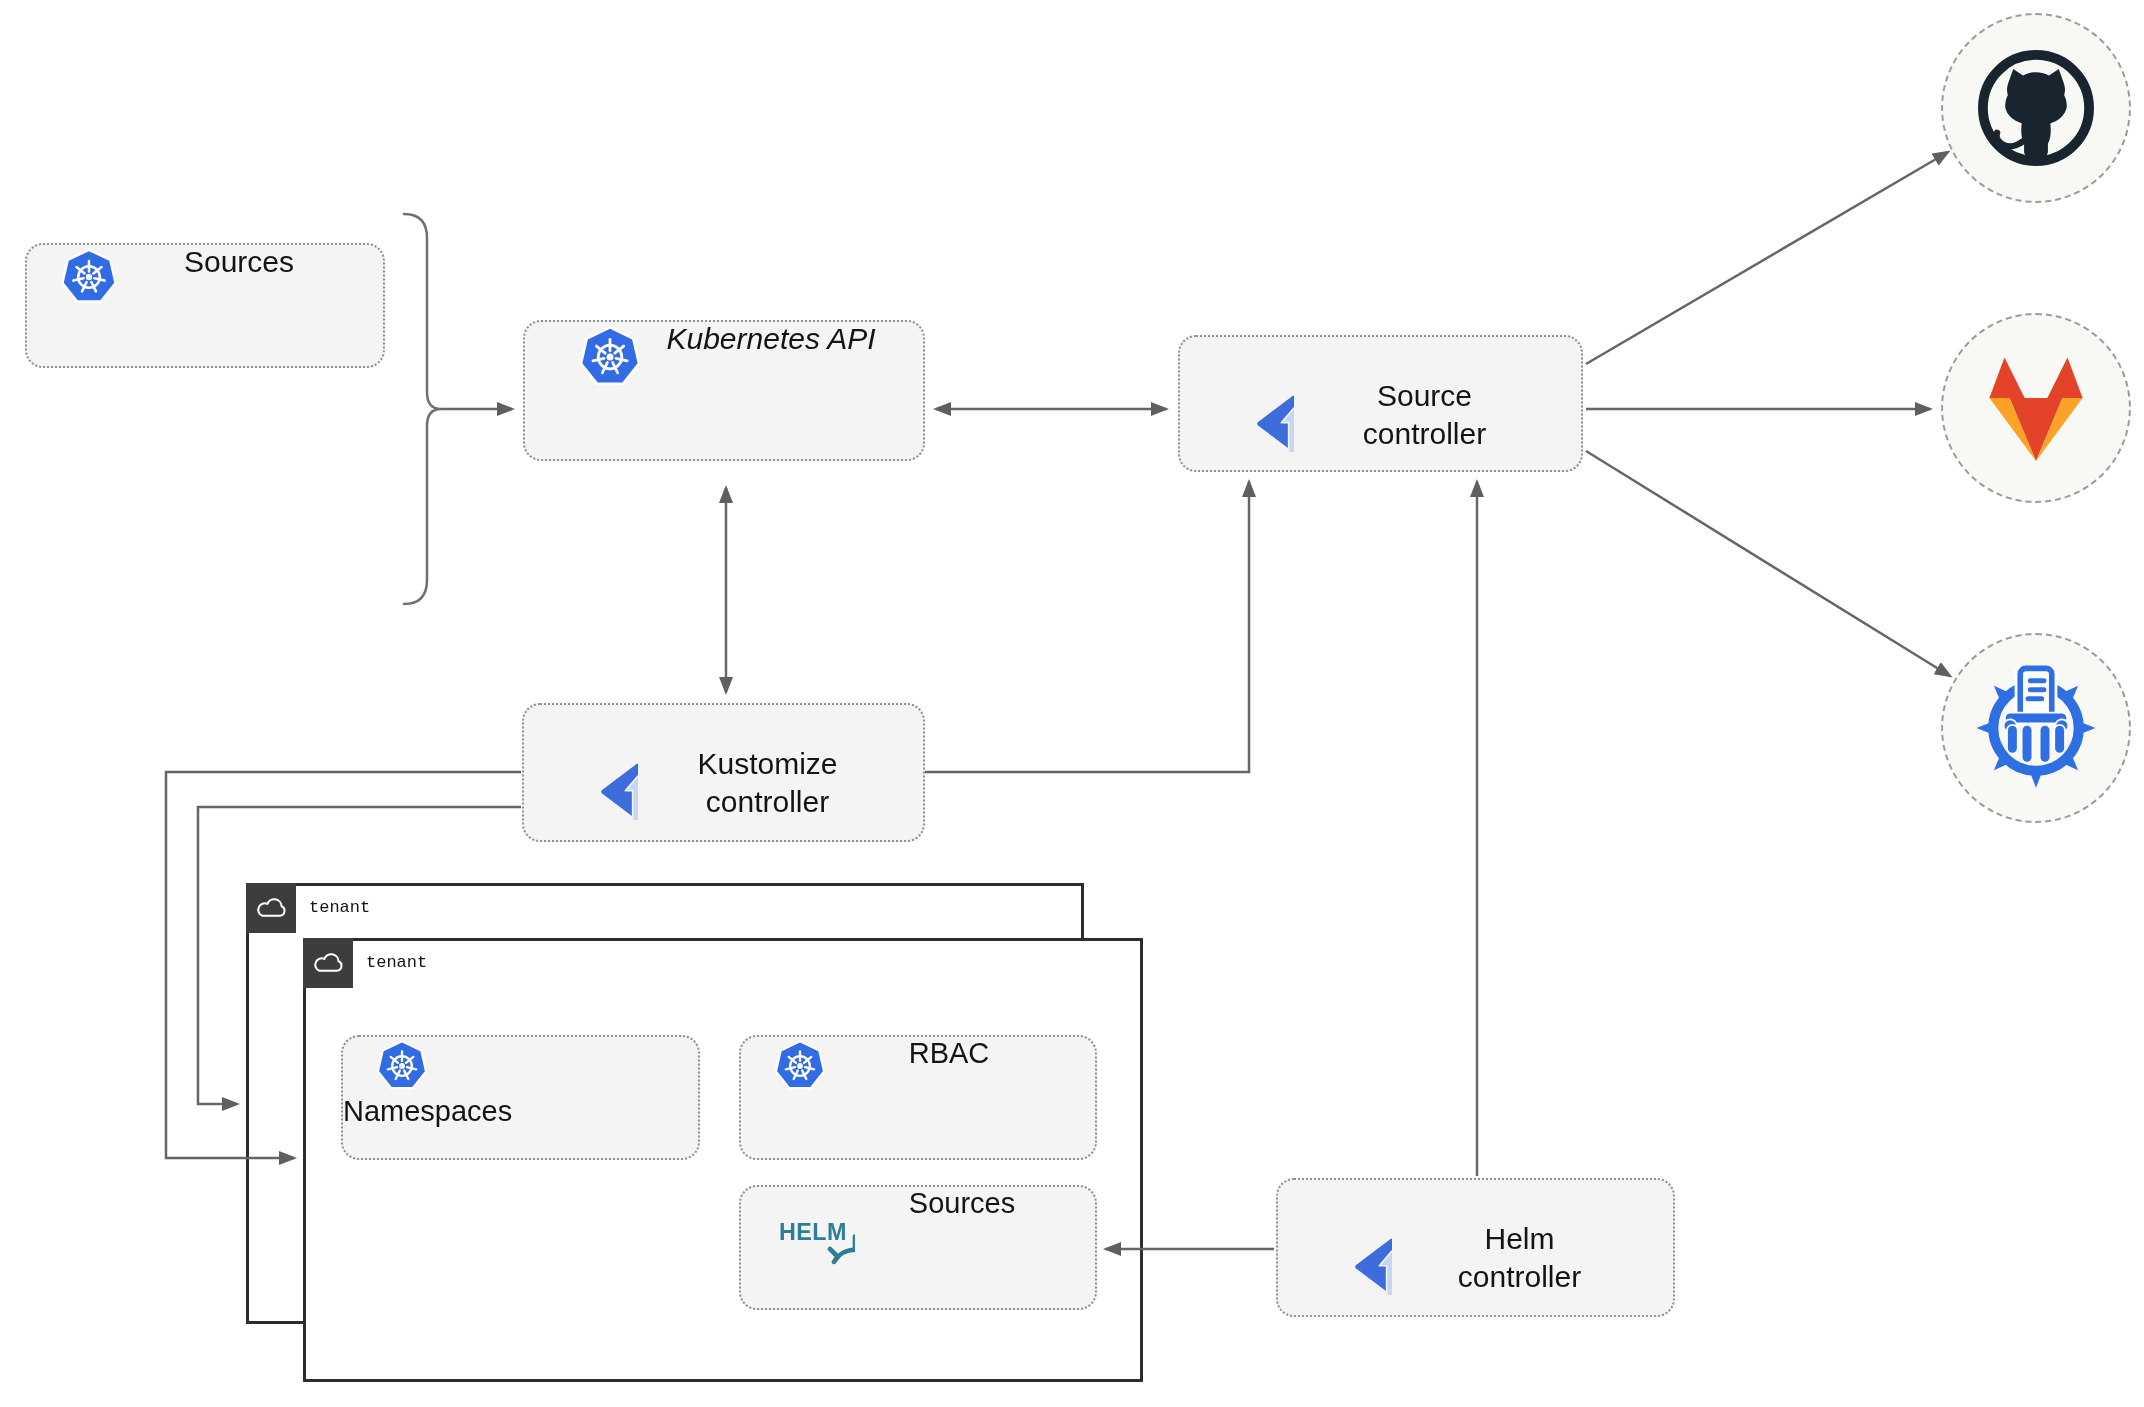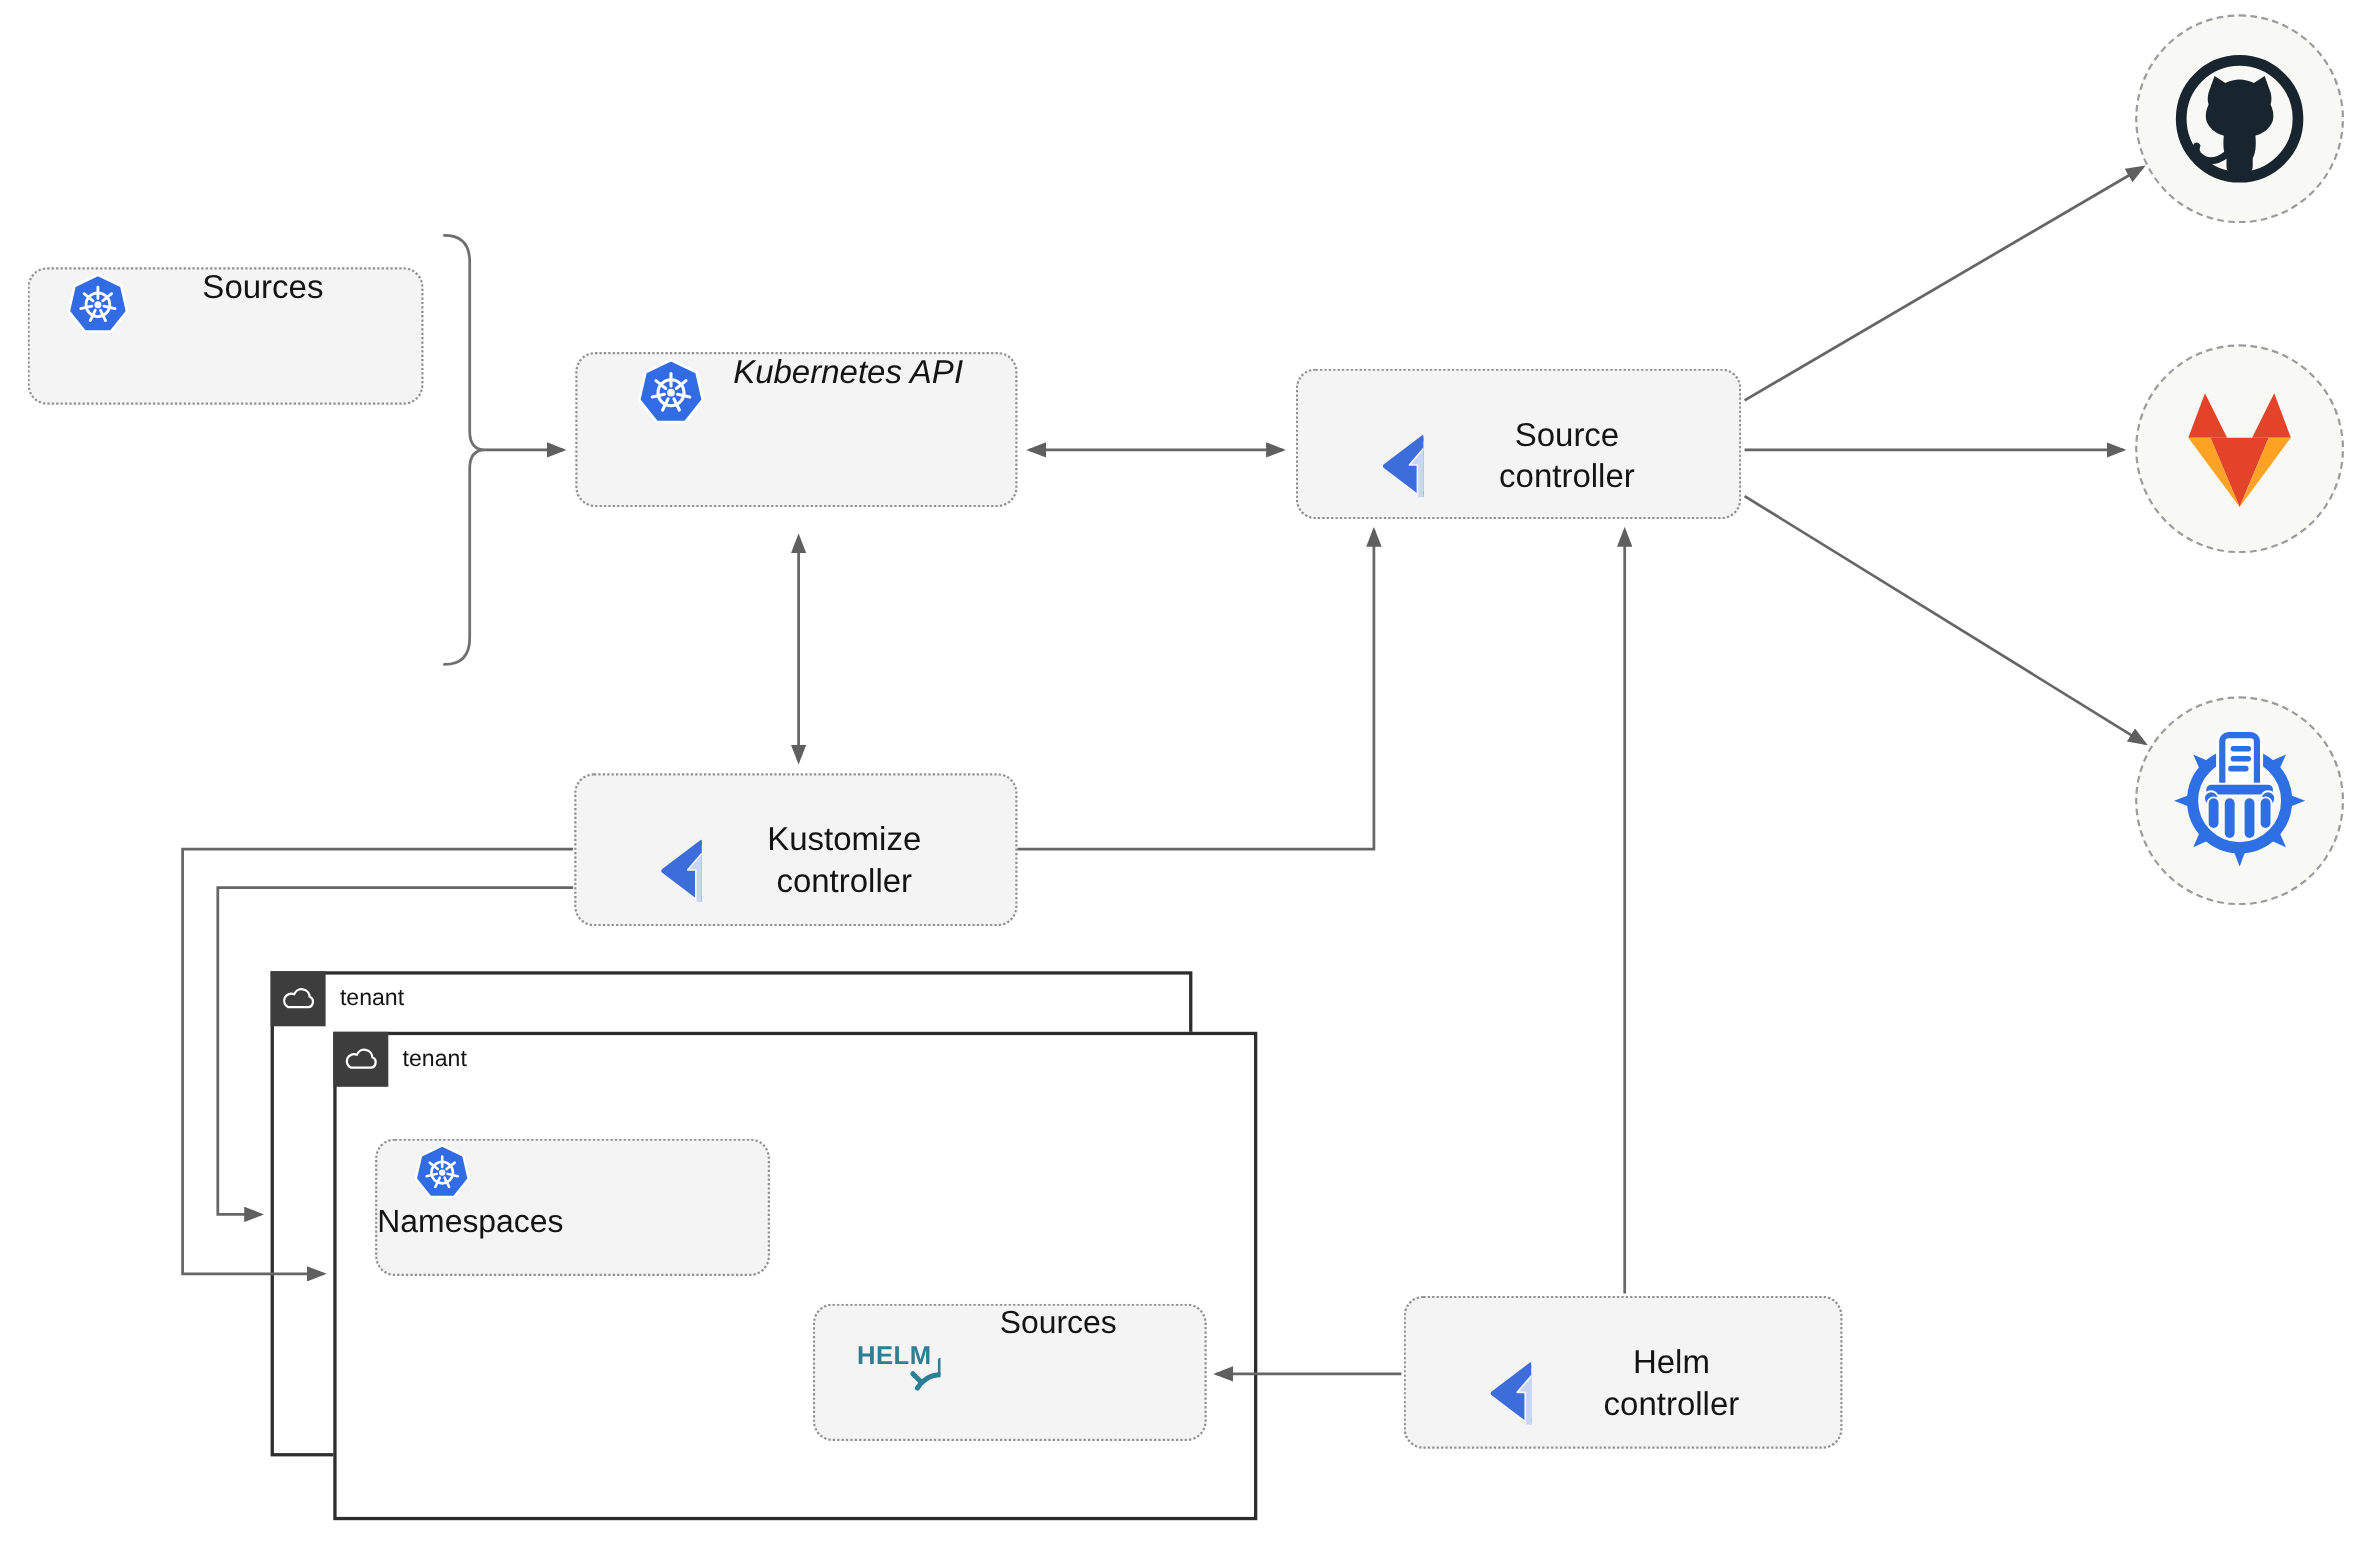--- a/index.html
+++ b/index.html
@@ -26,21 +26,21 @@
   #n-releases  {left:739px;top:1185px;width:358px;height:125px;}
   .inner .lbl{font-size:29px;}
 
   
   .tenant{position:absolute;background:#ffffff;border:3px solid #2d2d2d;box-sizing:border-box;}
   #tenant-back {left:246px;top:883px;width:838px;height:441px;}
   #tenant-front{left:303px;top:938px;width:840px;height:444px;}
   .tab{position:absolute;top:-3px;left:-3px;width:50px;height:50px;background:#3d3d3d;
        display:flex;align-items:center;justify-content:center;}
   .tenant-label{position:absolute;left:60px;top:-3px;height:50px;line-height:50px;
-                font-size:21px;color:#141414;}
+                font-size:17px;color:#141414;font-family:Liberation Mono, monospace;}
 
   
   .circle{position:absolute;width:190px;height:190px;border-radius:50%;
           border:2.5px dashed #9b9b9b;background:#f8f8f5;box-sizing:border-box;
           display:flex;align-items:center;justify-content:center;}
   #c-github{left:1941px;top:13px;}
   #c-gitlab{left:1941px;top:313px;}
   #c-chartmuseum{left:1941px;top:633px;}
 
   .connectors{position:absolute;left:0;top:0;width:2144px;height:1407px;pointer-events:none;}
@@ -166,20 +166,28 @@
     <span class="tenant-label">tenant</span>
   </div>
 
   <div class="node inner" id="n-namespaces">
     <span class="nicon">
       <svg width="58" height="58">
           <use href="#ic-k8s"></use>
         </svg>
       </span>
     <span class="lbl">Namespaces</span>
+  </div>
+  <div class="node inner" id="n-rbac">
+    <span class="nicon">
+      <svg width="58" height="58">
+          <use href="#ic-k8s"></use>
+        </svg>
+      </span>
+    <span class="lbl">RBAC</span>
   </div>
   <div class="node inner" id="n-releases">
     <span class="nicon">
       <svg width="84" height="90" viewBox="-45 -45 90 90">
         <use href="#ic-helm"></use>
         <text x="0" y="9" text-anchor="middle" font-family="Liberation Sans, sans-serif" font-size="25" font-weight="bold" fill="#2e7e95" letter-spacing="0.5">HELM</text>
       </svg>
       </span>
     <span class="lbl">Sources</span>
   </div>

